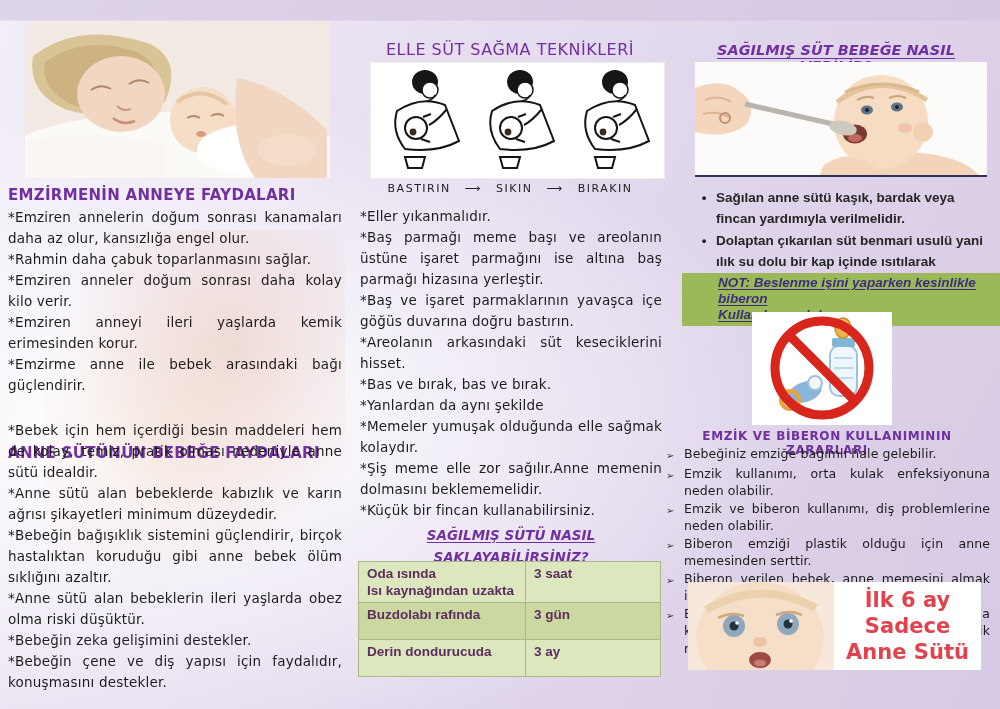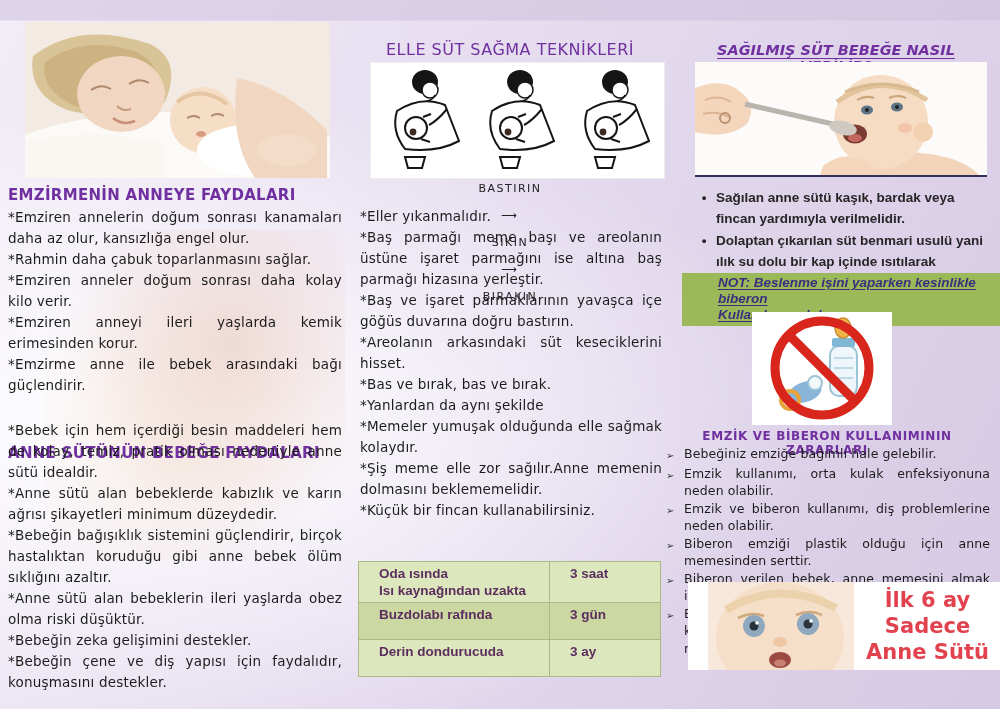--- a/index.html
+++ b/index.html
@@ -13,27 +13,27 @@
   }
   .abs{position:absolute;}
   .purple{color:#7030a0;}
   .heading{font-weight:bold; font-size:15px; letter-spacing:.3px;}
   .bodytext{font-size:13.5px; line-height:21px; text-align:justify; letter-spacing:.2px;}
   .bodytext p{margin:0;}
   .mid-title{font-weight:normal; text-align:center; font-size:16px; letter-spacing:.5px;}
   .right-title{font-weight:bold; font-style:italic; text-align:center; font-size:14.5px;
     text-decoration:underline; text-underline-offset:3px;}
   .steps{display:flex; justify-content:center; align-items:center; gap:14px;
-    font-size:11px; letter-spacing:1.5px; color:#222; font-weight:500;flex-direction:column;}
+    font-size:11px; letter-spacing:1.5px; color:#222; font-weight:500;}
   .illus-box{background:#fff; box-shadow:0 0 0 1px #eee;}
   .photo{display:block;}
   .sub{ text-align:center; font-weight:bold; font-style:italic; font-size:13.5px; line-height:22px;}
   .sub span{text-decoration:underline; text-underline-offset:2px;}
   table.storage{border-collapse:collapse; width:303px; font-family:"Liberation Sans", sans-serif;}
-  table.storage td{border:1px solid #aeb786; vertical-align:top; padding:3px 20px;
+  table.storage td{border:1px solid #aeb786; vertical-align:top; padding:3px 8px;
     font-size:13.5px; font-weight:bold; color:#5c2e5e; line-height:17px;}
   tr.rowA td{background:#dde7bd;}
   tr.rowB td{background:#ccd8a2;margin-left:16px;}
   td.c1{width:150px;} 
   .bullets{font-family:"Liberation Sans", sans-serif; font-weight:bold; font-size:13.5px;
     line-height:21px; color:#262626;}
   .bullet-item{display:flex; margin-bottom:1px;}
   .bullet-item .dot{width:24px; flex:0 0 24px; text-align:center;}
   .note{background:#9cb95a; color:#3b2f7d; font-family:"Liberation Sans", sans-serif;
     font-weight:bold; font-style:italic; font-size:13.5px; line-height:16px; padding:2px 6px 3px 6px;}
@@ -135,20 +135,24 @@
     <p>*Baş parmağı meme başı ve areolanın  üstüne işaret parmağını ise altına   baş parmağı hizasına yerleştir.</p>
     <p>*Baş ve işaret parmaklarının yavaşca içe göğüs duvarına doğru bastırın.</p>
     <p>*Areolanın  arkasındaki süt keseciklerini hisset.</p>
     <p>*Bas ve bırak, bas ve bırak.</p>
     <p>*Yanlardan da aynı şekilde</p>
     <p>*Memeler yumuşak olduğunda elle sağmak kolaydır.</p>
     <p>*Şiş meme elle zor sağılır.Anne memenin dolmasını beklememelidir.</p>
     <p>*Küçük bir fincan kullanabilirsiniz.</p>
   </div>
 
+  <div class="abs sub purple" style="left:360px; top:524px; width:302px;">
+    <span>SAĞILMIŞ SÜTÜ NASIL SAKLAYABİLİRSİNİZ?</span><br>
+    <span>(ÜÇLER KURALI)</span>
+  </div>
 
   <table class="storage abs" style="left:358px; top:561px;">
     <tbody>
         <tr class="rowA">
       <td class="c1">
         <span style="display:block">Oda ısında</span>
         <span style="display:block">Isı kaynağından uzakta</span>
       </td>
       <td>3 saat</td>
     </tr>
@@ -241,21 +245,21 @@
     <div class="harm-item">
       <span class="tri">➢</span>
       <span class="txt">Biberon verilen bebek, anne memesini almak istemez.</span>
     </div>
     <div class="harm-item">
       <span class="tri">➢</span>
       <span class="txt">Biberon ile süt bebeğin direk yemek borusuna kaçar ve bebekte sindirim sıkıntısı gaz ve kolik nedeni olabilir.</span>
     </div>
   </div>
 
-  <div class="abs badge" style="left:688px; top:582px; width:293px; height:88px;padding-left:20px;">
+  <div class="abs badge" style="left:688px; top:582px; width:293px; height:88px;">
     <svg width="146" height="88" viewBox="0 0 146 88" style="flex:0 0 146px;">
       <rect width="146" height="88" fill="#f8e8dc"></rect>
       <ellipse cx="72" cy="56" rx="64" ry="56" fill="#f6dfc9"></ellipse>
       <path d="M18,28 Q72,-4 128,26" fill="none" stroke="#ecd2ac" stroke-width="8"></path>
       <path d="M30,36 q14,-7 26,-2 M88,33 q14,-6 26,0" stroke="#cfa87c" stroke-width="2.5" fill="none"></path>
       <circle cx="46" cy="44" r="11" fill="#8fa8bd"></circle>
       <circle cx="100" cy="42" r="11" fill="#8fa8bd"></circle>
       <circle cx="46" cy="44" r="4.5" fill="#27323c"></circle>
       <circle cx="100" cy="42" r="4.5" fill="#27323c"></circle>
       <circle cx="49" cy="41" r="1.8" fill="#fff"></circle>

